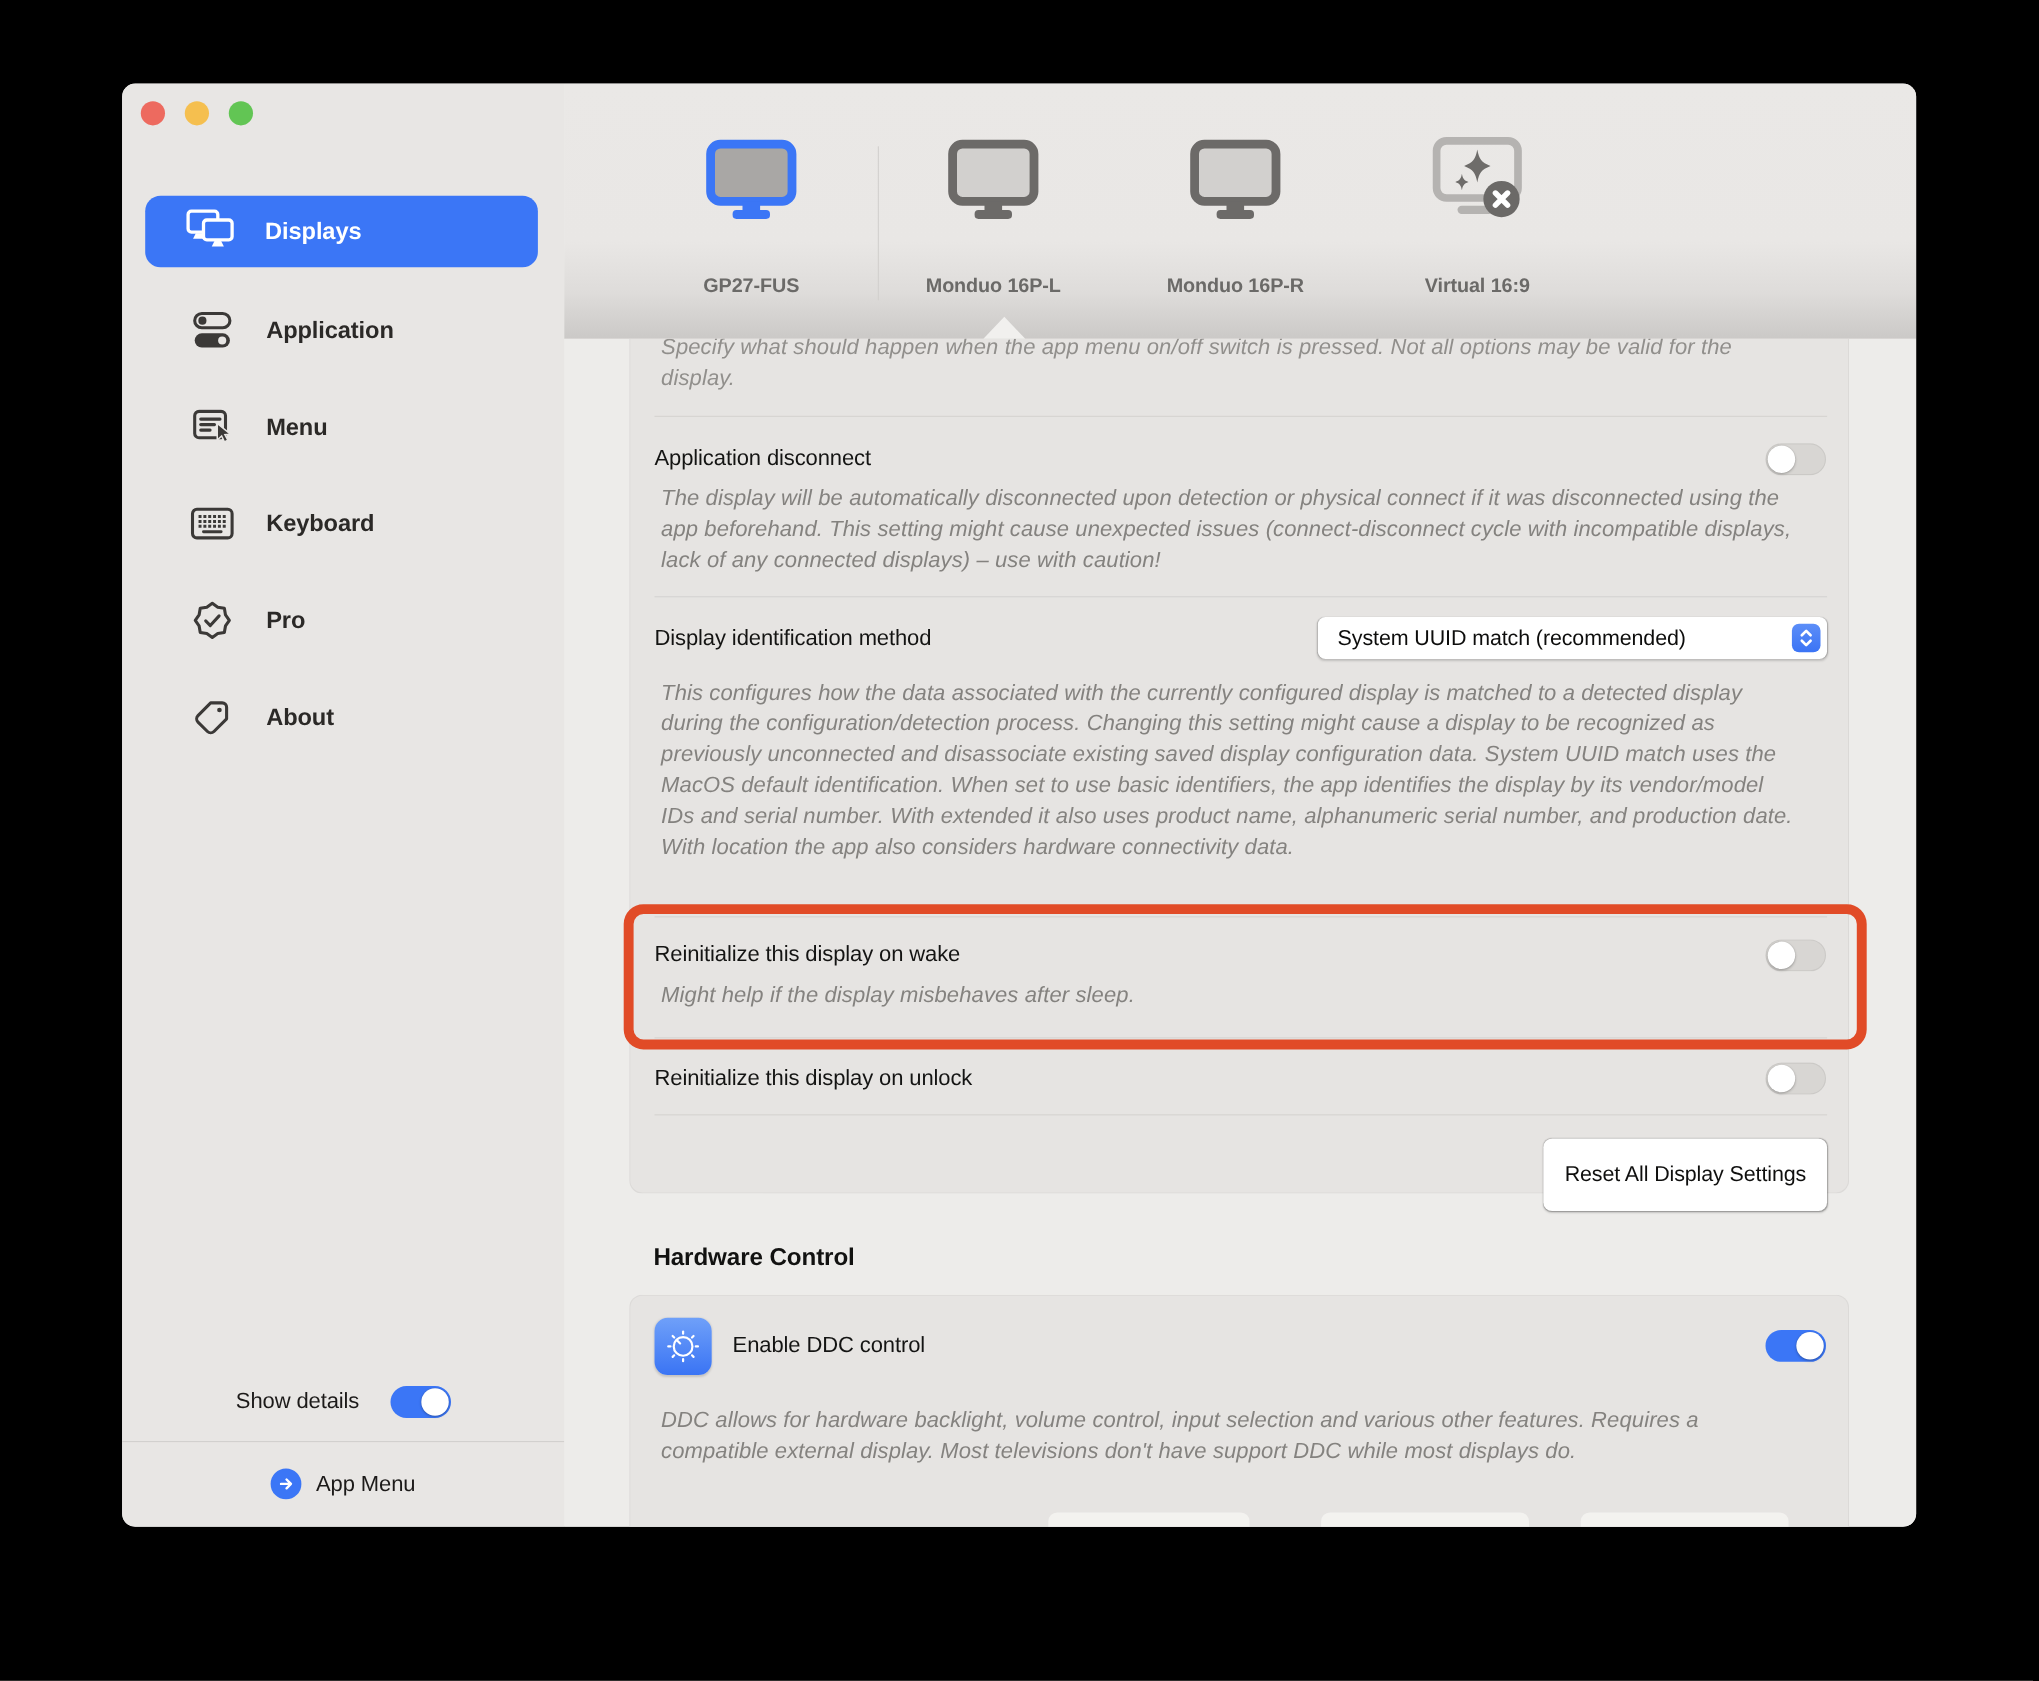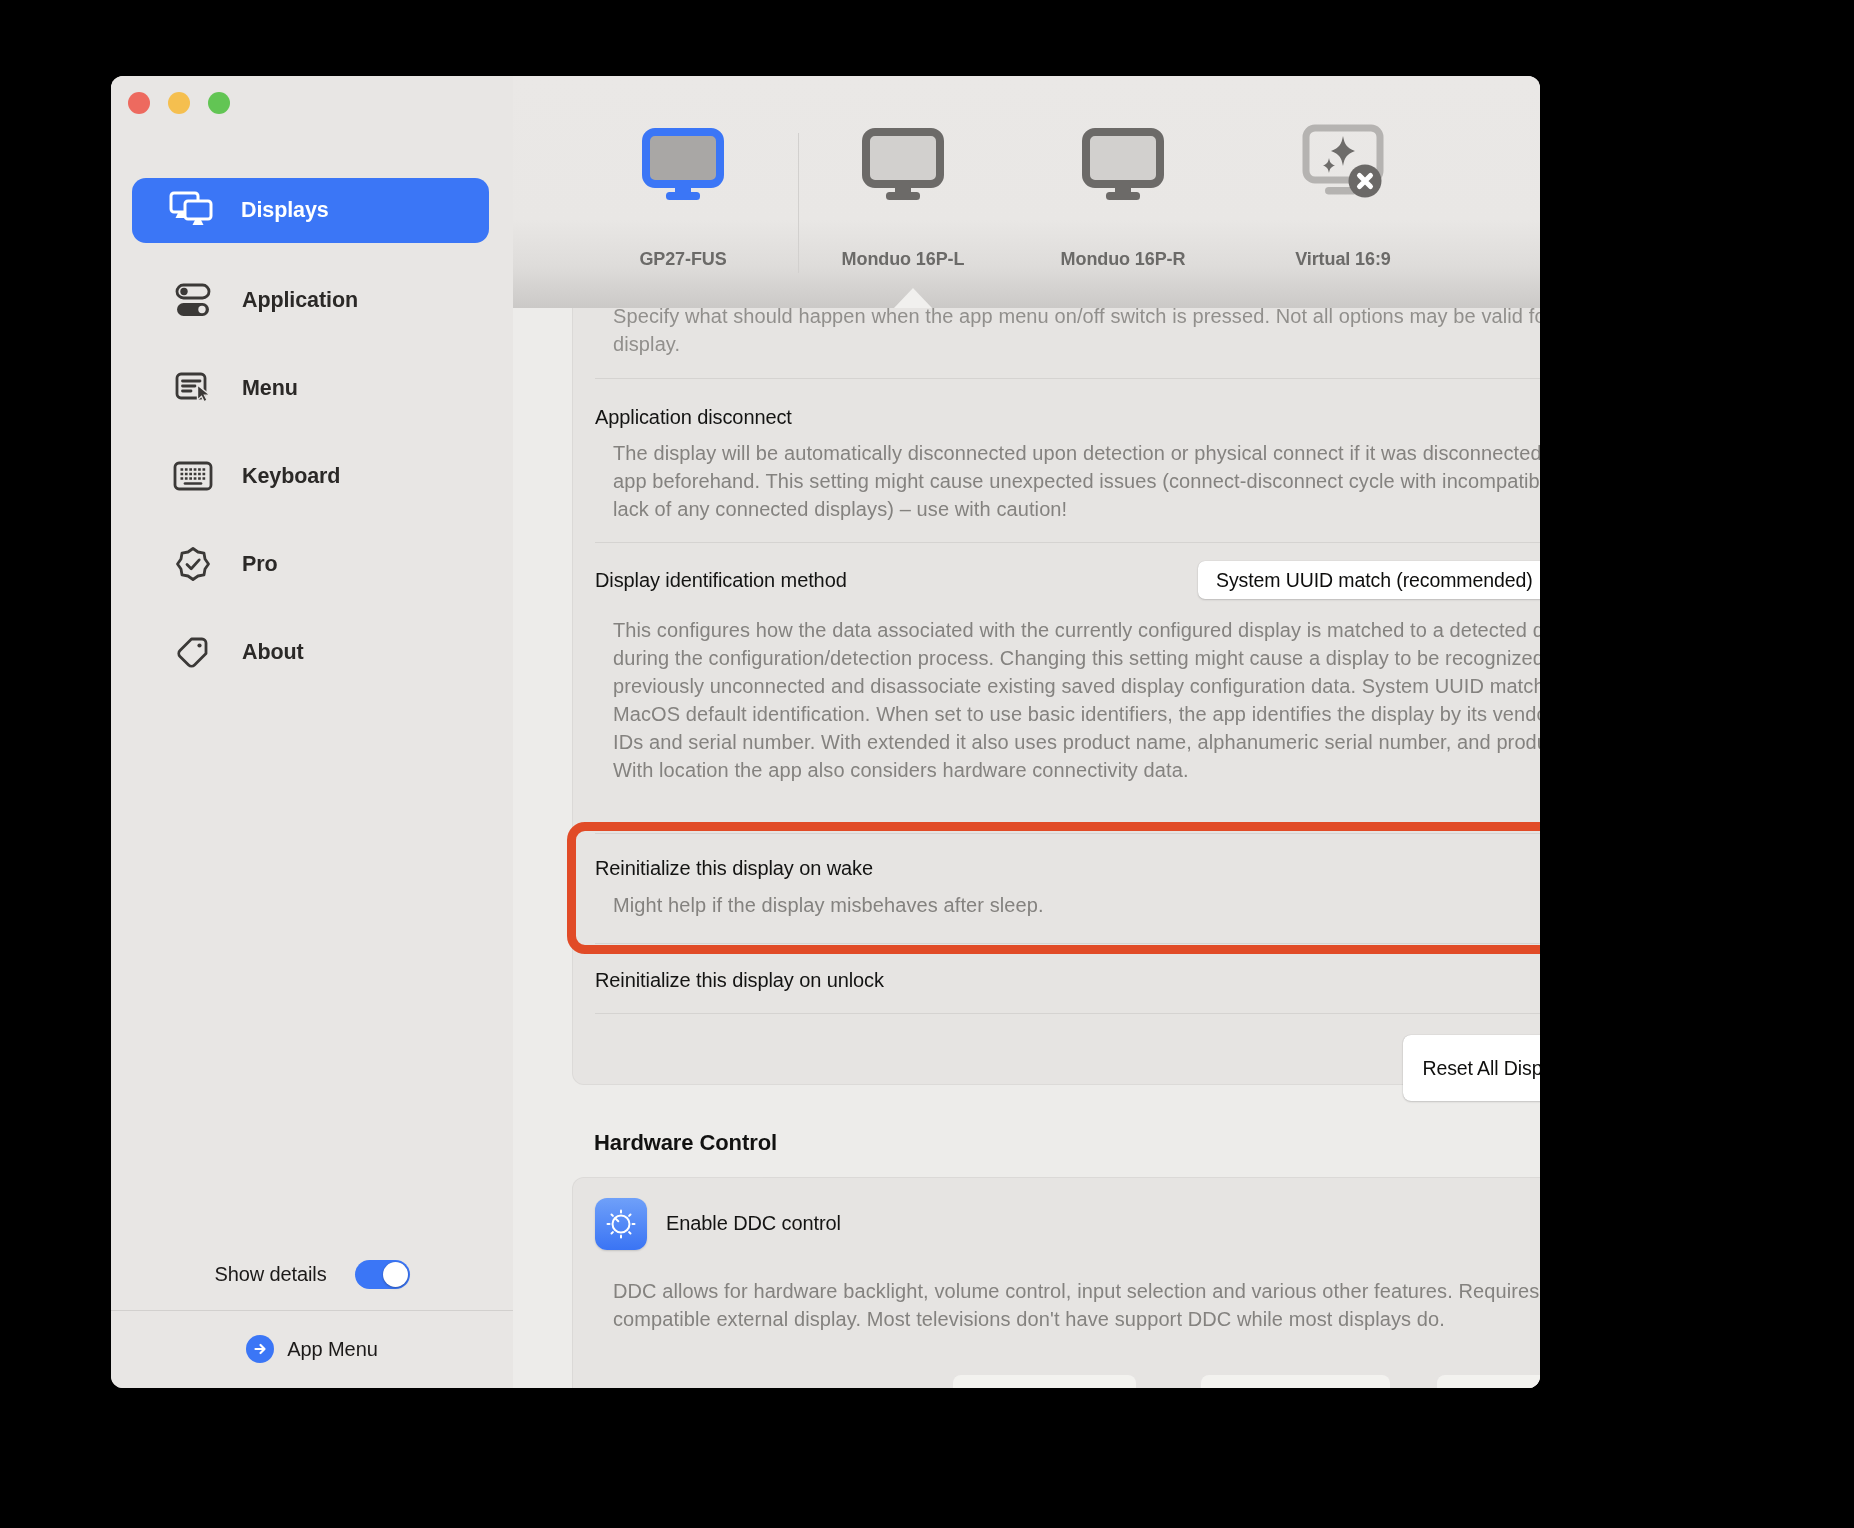--- a/index.html
+++ b/index.html
@@ -2,21 +2,21 @@
 <html style="--accent: #3b76f6; --annotation: #e14b27; --traffic_red: #ed6a5f; --traffic_yellow: #f5bf4f; --traffic_green: #62c554;"><head>
 <meta charset="utf-8">
 <style>
   html,body{margin:0;padding:0;}
   body{
     width:1854px;height:1528px;background:#000;position:relative;
     font-family:"Liberation Sans","DejaVu Sans",sans-serif;
     -webkit-font-smoothing:antialiased;letter-spacing:-0.1px;
   }
   .window{
-    position:absolute;left:111px;top:76px;width:1429px;height:1312px;
+    position:absolute;left:111px;top:76px;width:1631px;height:1312px;
     border-radius:12px;overflow:hidden;display:flex;background:#edecea;
   }
   
   .sidebar{width:402px;flex:0 0 402px;background:#e8e6e4;position:relative;}
   .traffic{position:absolute;top:16px;left:17px;display:flex;gap:18px;}
   .traffic .dot{width:22px;height:22px;border-radius:50%;}
   .dot.red{background:var(--traffic_red,#ed6a5f);}
   .dot.yellow{background:var(--traffic_yellow,#f5bf4f);}
   .dot.green{background:var(--traffic_green,#62c554);}
   .nav-selected{
@@ -54,21 +54,21 @@
     position:absolute;left:381px;bottom:0;width:0;height:0;z-index:3;
     border-left:19px solid transparent;border-right:19px solid transparent;border-bottom:20px solid #f1f0ee;
   }
   
   .content{flex:1;position:relative;background:#edecea;overflow:hidden;}
   .card{position:absolute;left:59px;width:1109px;background:#e6e4e2;border:1px solid rgba(0,0,0,0.045);box-sizing:border-box;}
   .card1{top:0;height:777px;border-top:none;border-radius:0 0 12px 12px;}
   .card2{top:869px;height:260px;border-radius:12px 12px 0 0;border-bottom:none;}
   .sep{position:absolute;left:22px;right:19px;height:1px;background:#d5d3d1;}
   .row-title{position:absolute;left:22px;font-size:20px;line-height:28px;color:#141413;}
-  .desc{position:absolute;left:40px;width:1030px;font-size:20px;line-height:28px;color:#828079;letter-spacing:0.1px;color:#84827f;}
+  .desc{position:absolute;left:28px;width:1030px;font-size:20px;line-height:28px;color:#828079;letter-spacing:0.1px;color:#84827f;font-style:italic;}
   .intro{top:-6px;color:#918f8c;}
   
   .toggle{width:55px;height:29px;border-radius:15px;position:absolute;background:#d8d6d3;box-shadow:inset 0 0 0 1px rgba(0,0,0,0.06);}
   .toggle .knob{
     position:absolute;top:2px;left:2px;width:25px;height:25px;border-radius:50%;background:#fff;
     box-shadow:0 1px 2.5px rgba(0,0,0,0.28),0 0 1px rgba(0,0,0,0.15);
   }
   .toggle.on{background:var(--accent,#3b76f6);box-shadow:none;}
   .toggle.on .knob{left:auto;right:2px;}
   .toggle.inline{position:relative;flex:0 0 55px;}

